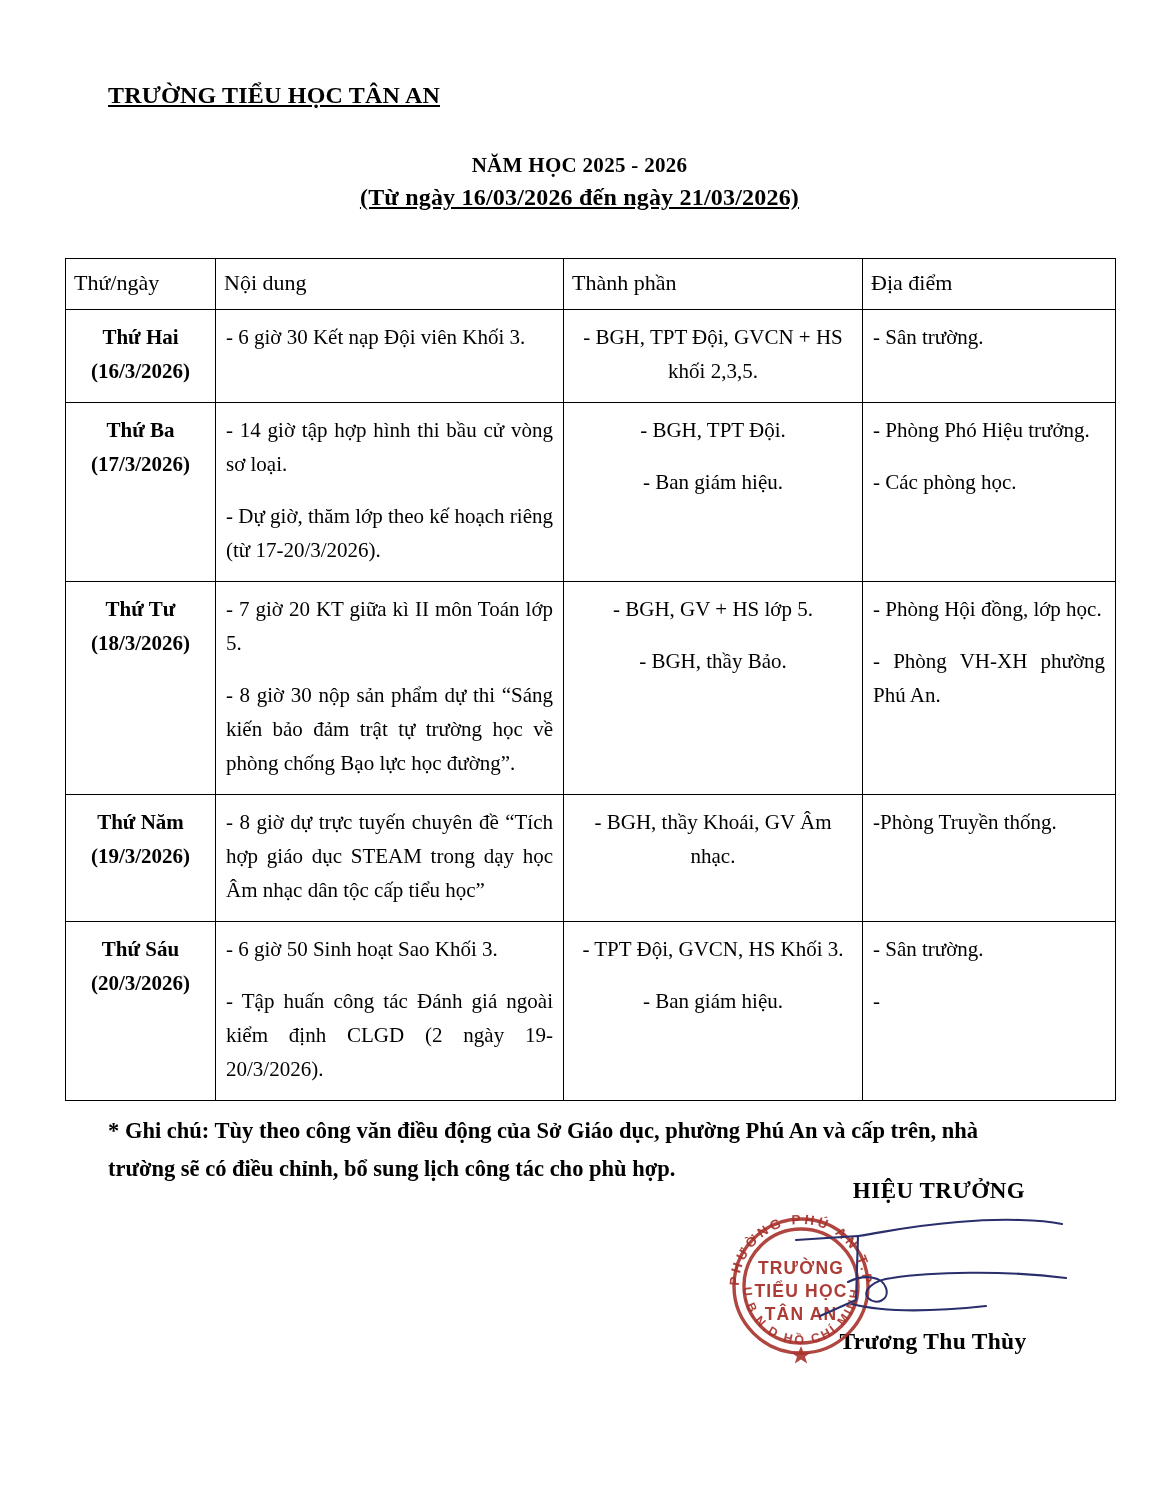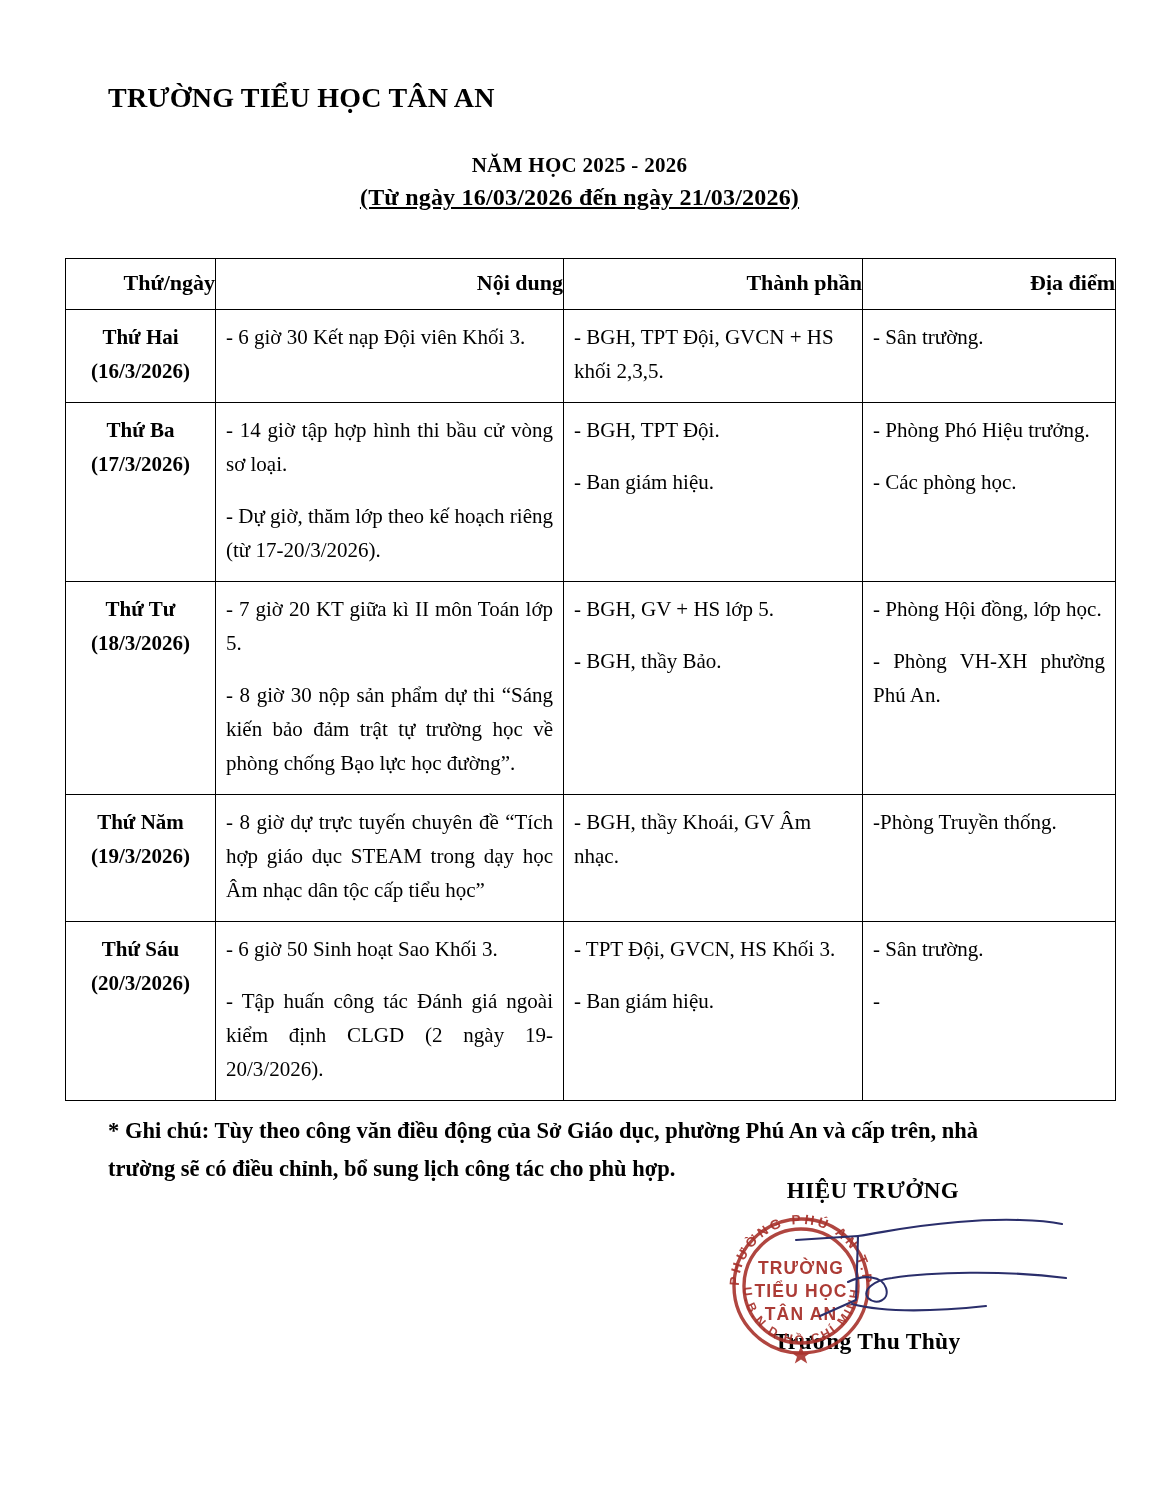--- a/index.html
+++ b/index.html
@@ -27,24 +27,25 @@
     left: 108px;
     top: 80px;
     line-height: 1.28;
   }
   .org-line1 {
     font-size: 24.5px;
     letter-spacing: 0.2px;
     white-space: nowrap;
   }
   .org-line2 {
-    font-size: 28px;
+    font-size: 24px;
     font-weight: bold;
     letter-spacing: 0.2px;
     white-space: nowrap;
+    text-decoration: underline;
   }
 
   .title-block {
     position: absolute;
     left: 0;
     right: 0;
     top: 152px;
     text-align: center;
     line-height: 1.32;
   }
@@ -80,22 +81,22 @@
   }
   table.schedule th,
   table.schedule td {
     border: 1.1px solid #000000;
     vertical-align: top;
     padding: 10px 10px 14px 10px;
     font-size: 21px;
     line-height: 1.62;
   }
   table.schedule th {
-    text-align: right;
-    font-weight: bold;
+    text-align: left;
+    font-weight: normal;
     font-size: 22px;
     padding: 6px 0 8px 8px;
     vertical-align: middle;
   }
   col.c-day    { width: 150px; }
   col.c-cont   { width: 348px; }
   col.c-part   { width: 299px; }
   col.c-place  { width: 253px; }
 
   td.day-cell {
@@ -106,38 +107,38 @@
     padding-left: 4px;
     padding-right: 4px;
   }
   .cell-lines p {
     margin: 0 0 18px 0;
     text-align: justify;
     text-justify: inter-word;
     hyphens: none;
   }
   .cell-lines p:last-child { margin-bottom: 0; }
-  .cell-lines p.nojust { text-align: left; }
+  .cell-lines p.nojust { text-align: center; }
 
   
   .note {
     position: absolute;
     left: 108px;
     width: 940px;
     top: 1112px;
     font-size: 22.5px;
     font-weight: bold;
     line-height: 1.68;
     text-align: left;
   }
 
   
   .sign-block {
     position: absolute;
-    left: 658px;
+    left: 724px;
     top: 1178px;
     width: 400px;
     text-align: center;
   }
   .sign-title {
     font-size: 23px;
     font-weight: bold;
     letter-spacing: 0.5px;
     position: relative;
     left: 15px;

